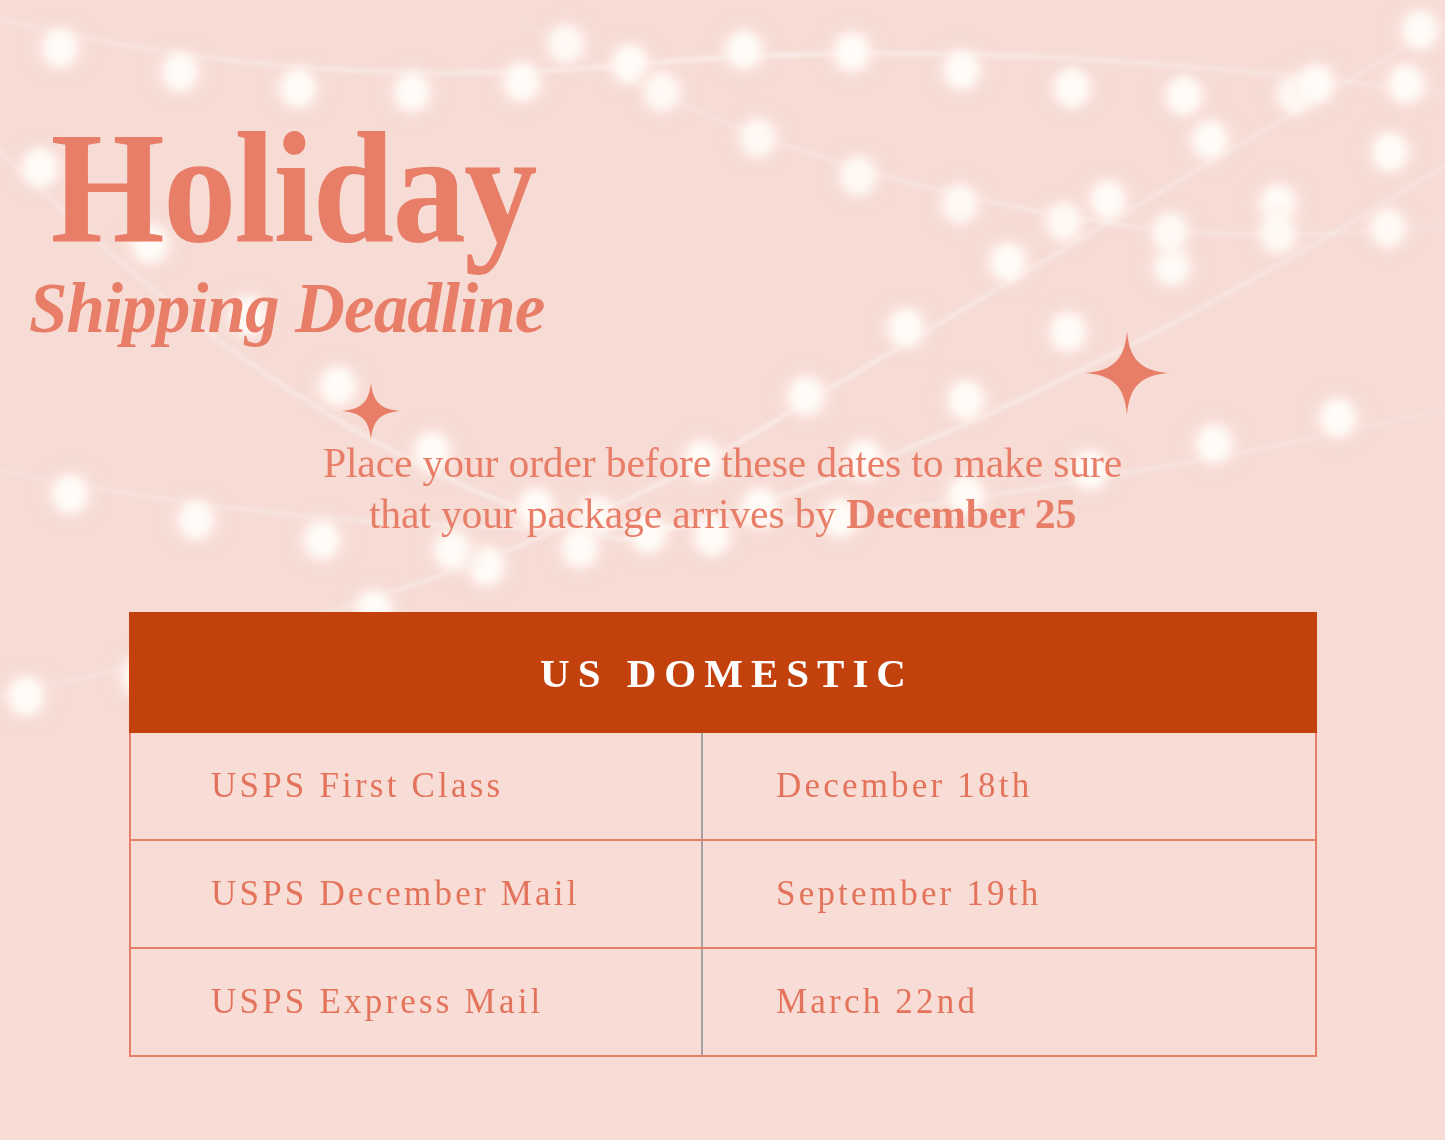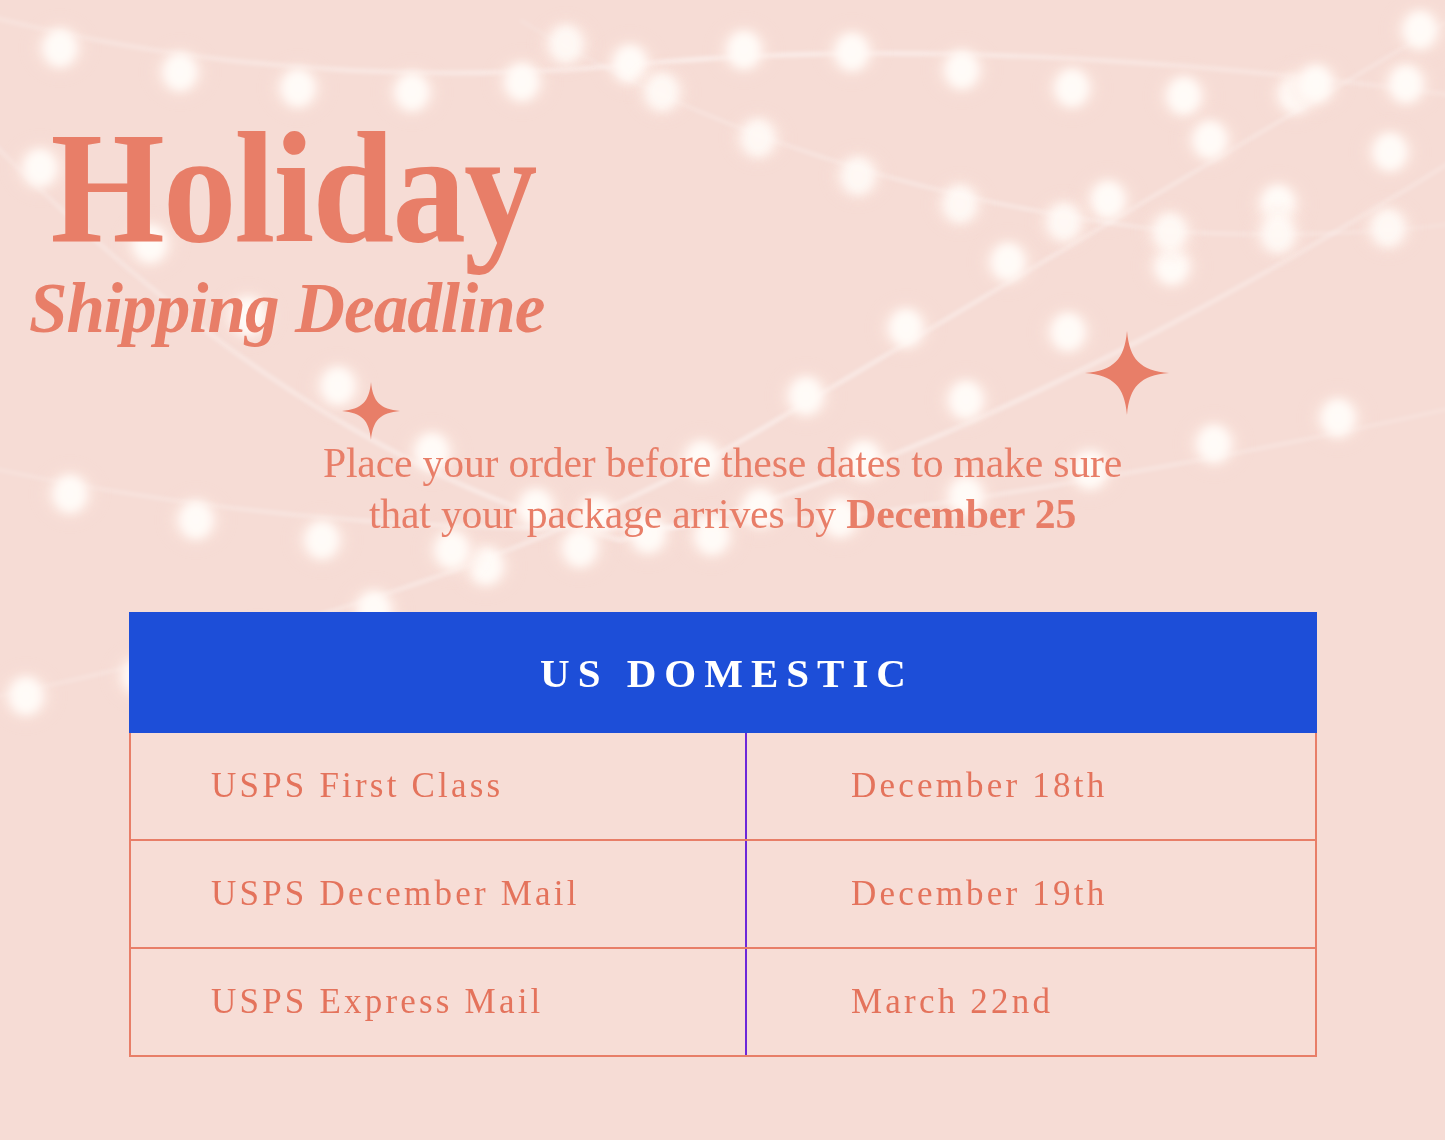--- a/index.html
+++ b/index.html
@@ -80,21 +80,21 @@
   }
 
   
   .ship-table {
     position: absolute;
     left: 129px;
     top: 612px;
     width: 1188px;
   }
   .table-head {
-    background: #1d4ed8;
+    background: #c2410c;
     height: 121px;
     display: flex;
     align-items: center;
     justify-content: center;
   }
   .table-head-label {
     font-family: "Liberation Serif", "DejaVu Serif", serif;
     font-weight: 700;
     font-size: 41px;
     letter-spacing: 8px;
@@ -118,29 +118,29 @@
   }
   .cell {
     display: flex;
     align-items: center;
     font-family: "Liberation Serif", "DejaVu Serif", serif;
     font-size: 35px;
     letter-spacing: 3.2px;
     color: #E4735C;
   }
   .cell-service {
-    width: 616px;
+    width: 572px;
     box-sizing: border-box;
     padding-left: 80px;
-    border-right: 2px solid #6d28d9;
+    border-right: 2px solid #a3a3a3;
   }
   .cell-date {
     flex: 1;
     box-sizing: border-box;
-    padding-left: 104px;
+    padding-left: 73px;
   }
 </style>
 </head>
 <body>
 
 <div id="page">
 
   <svg id="lights-layer" viewBox="0 0 1445 1140" xmlns="http://www.w3.org/2000/svg">
     <defs>
       <radialGradient id="bulbGlow" cx="50%" cy="50%" r="50%">
@@ -283,21 +283,21 @@
 
     <div class="table-body">
 
       <div class="table-row">
         <div class="cell cell-service">USPS First Class</div>
         <div class="cell cell-date">December 18th</div>
       </div>
 
       <div class="table-row">
         <div class="cell cell-service">USPS December Mail</div>
-        <div class="cell cell-date">December 19th</div>
+        <div class="cell cell-date">September 19th</div>
       </div>
 
       <div class="table-row">
         <div class="cell cell-service">USPS Express Mail</div>
         <div class="cell cell-date">March 22nd</div>
       </div>
 
     </div>
   </div>
 

